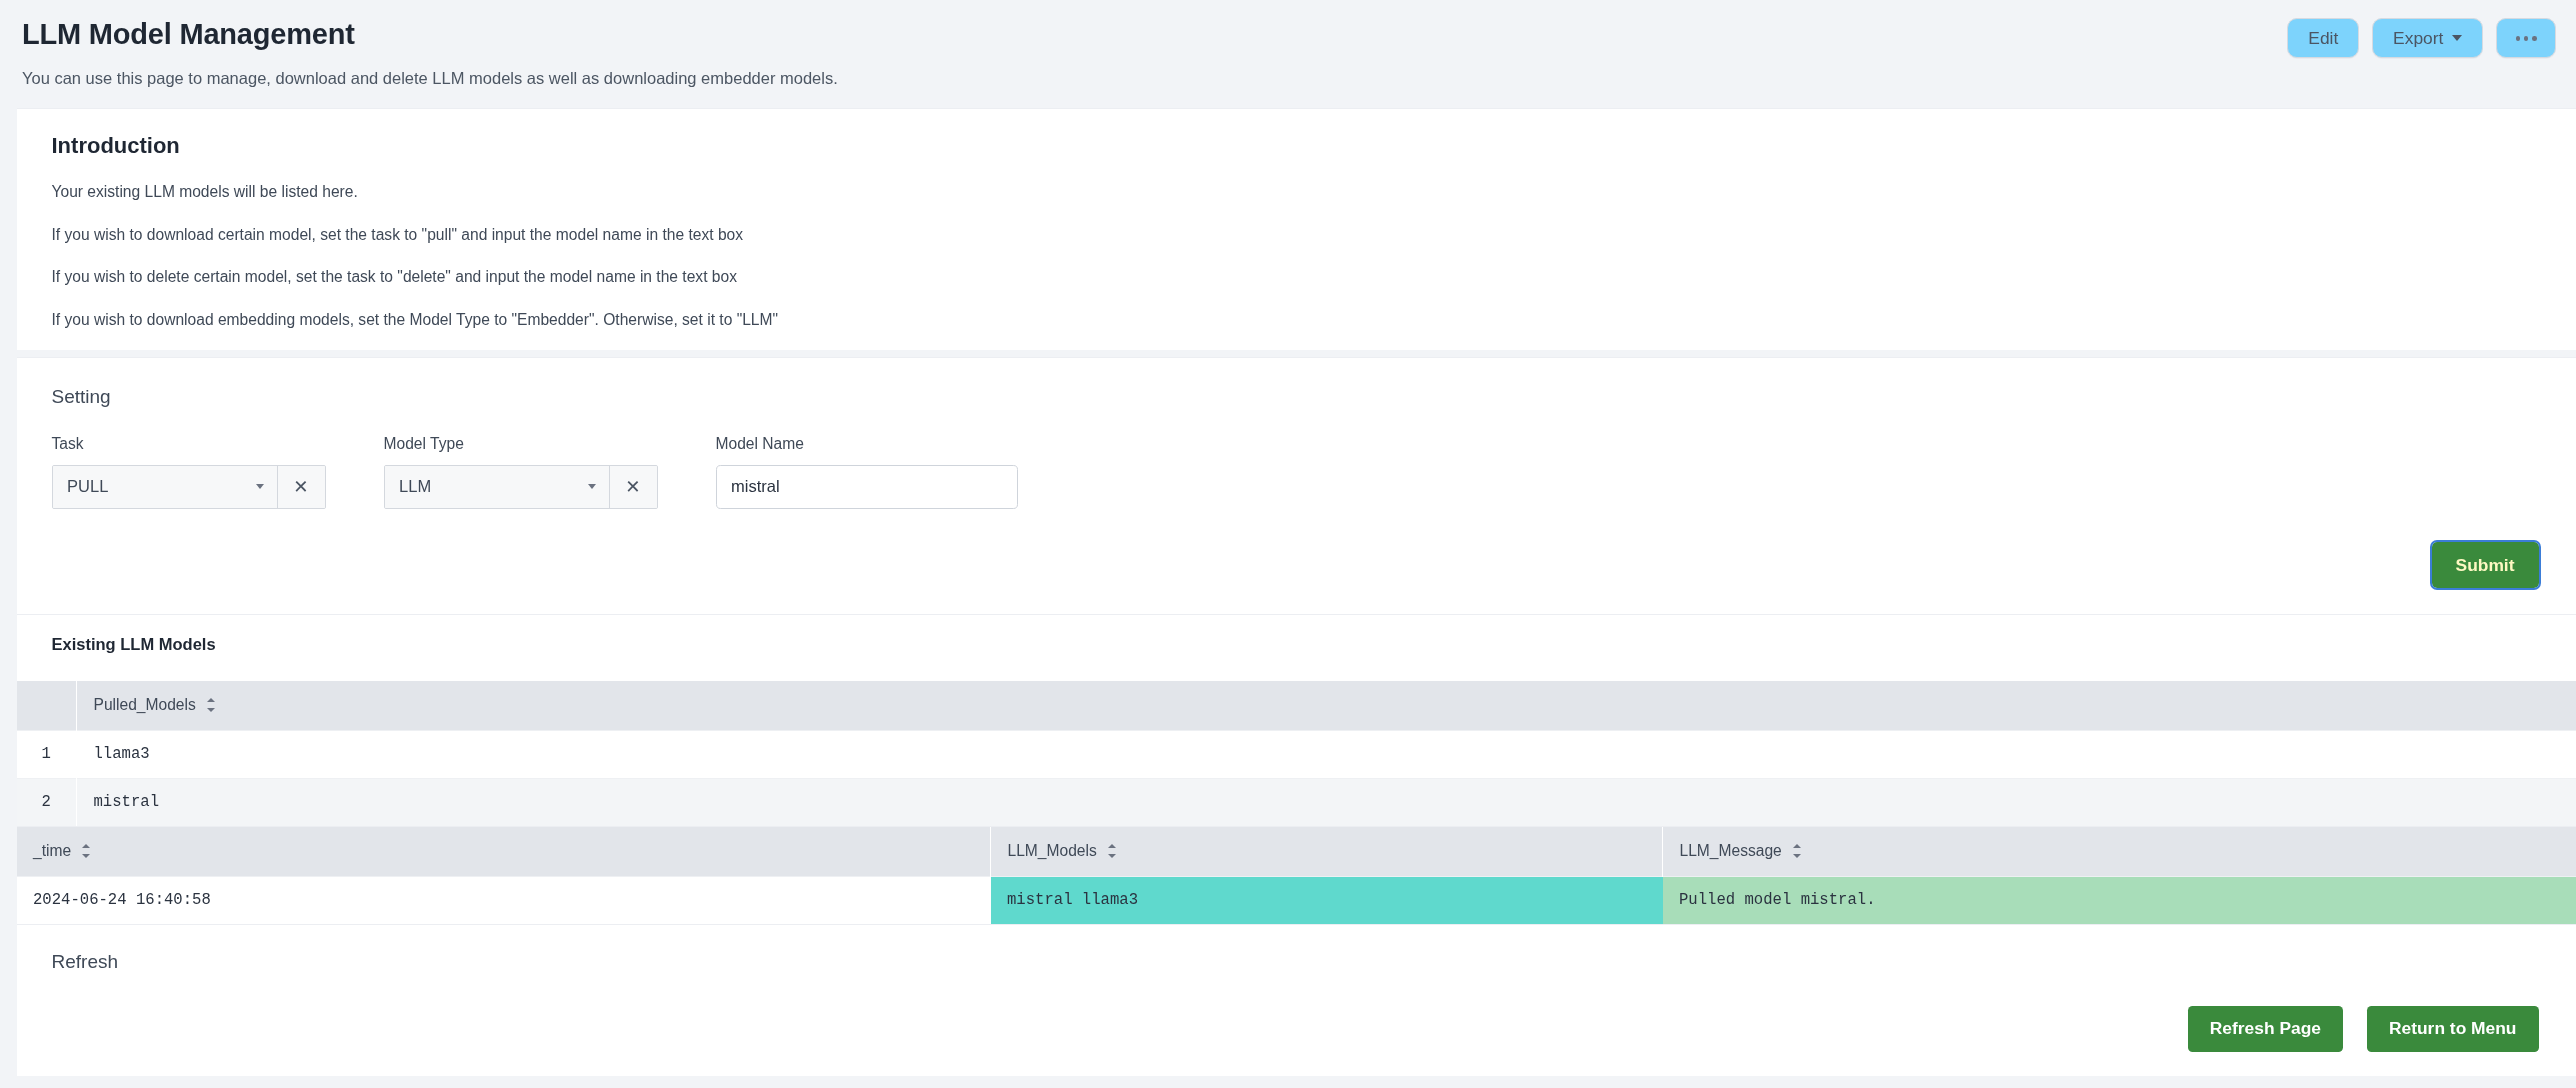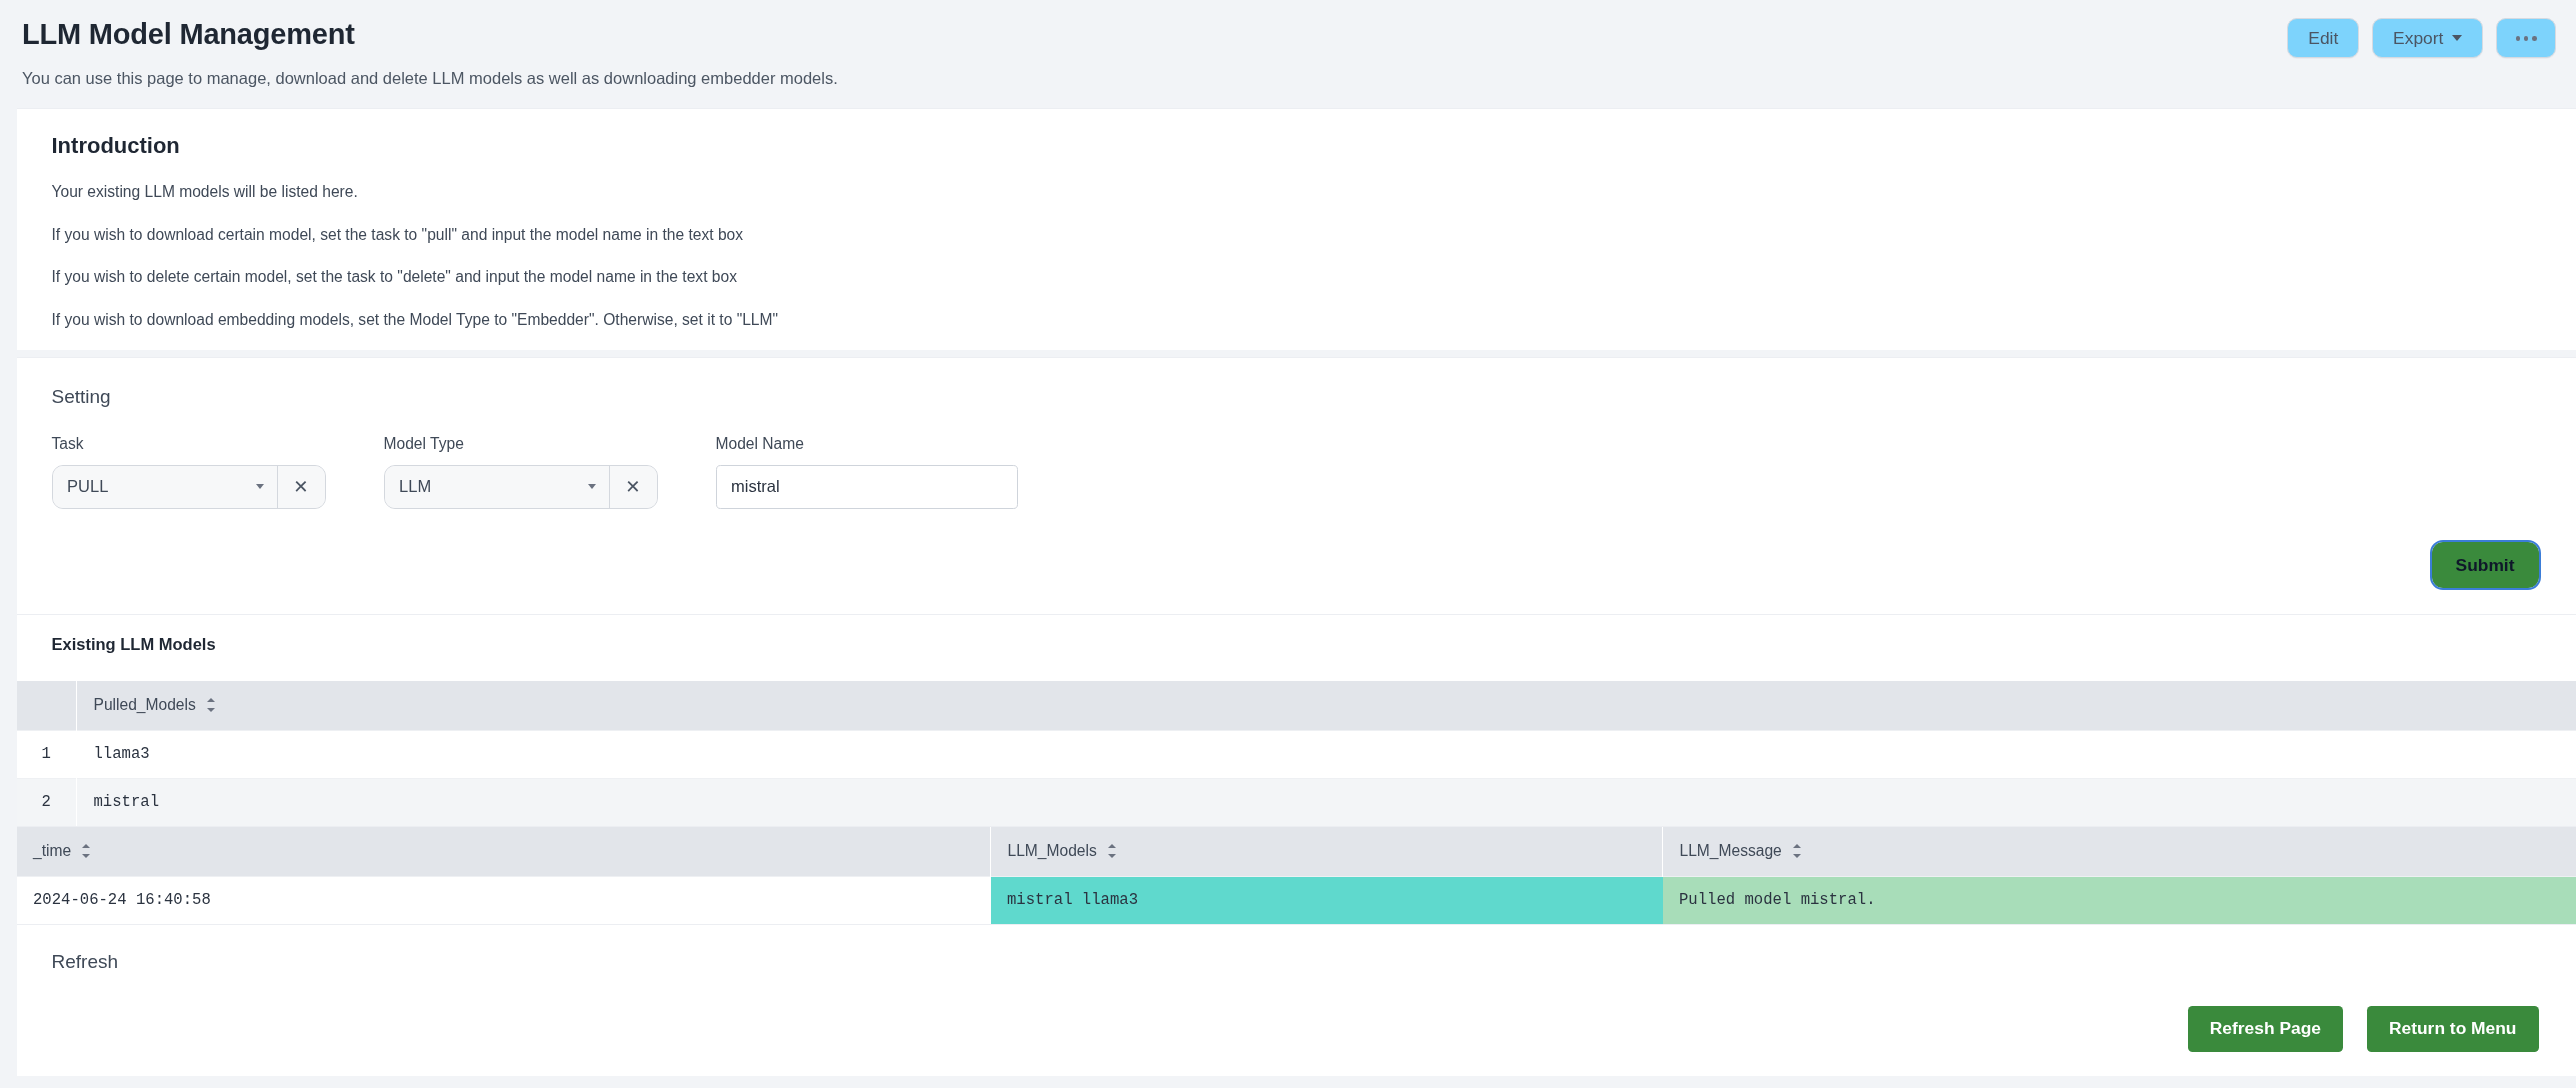--- a/index.html
+++ b/index.html
@@ -120,21 +120,21 @@
   .field { margin-right: 42px; }
   .field-label {
     font-size: 15.6px;
     color: #3f4957;
     margin-bottom: 12px;
   }
   .select-wrap {
     display: flex;
     align-items: stretch;
     border: 0.9px solid #d4d8de;
-    border-radius: 11px;
+    border-radius: 2px;
     overflow: hidden;
     background: #f7f8f9;
     width: 274px;
     height: 44px;
   }
   .select-box {
     flex: 1;
     display: flex;
     align-items: center;
     justify-content: space-between;
@@ -174,26 +174,26 @@
   }
   .text-input::placeholder { color: #98a1ad; }
 
   .submit-row {
     display: flex;
     justify-content: flex-end;
     padding: 33px 38px 25.6px 0;
   }
   .submit-btn {
     background: #3a8a3c;
-    color: #0f172a;
+    color: #fef9c3;
     font-size: 17.4px;
     font-weight: 700;
     font-family: "Liberation Sans", sans-serif;
     border: none;
-    border-radius: 11px;
+    border-radius: 5px;
     padding: 12.8px 24px;
     cursor: pointer;
     outline: 2.7px solid #3b7dd8;
     outline-offset: 0px;
   }
 
   
   .card.table-card { padding: 0; }
   .table-caption {
     font-size: 16.5px;

